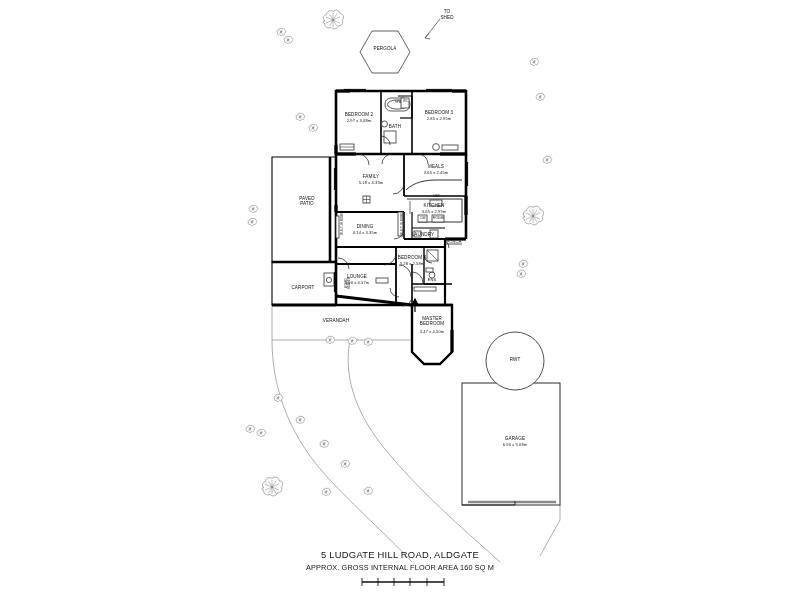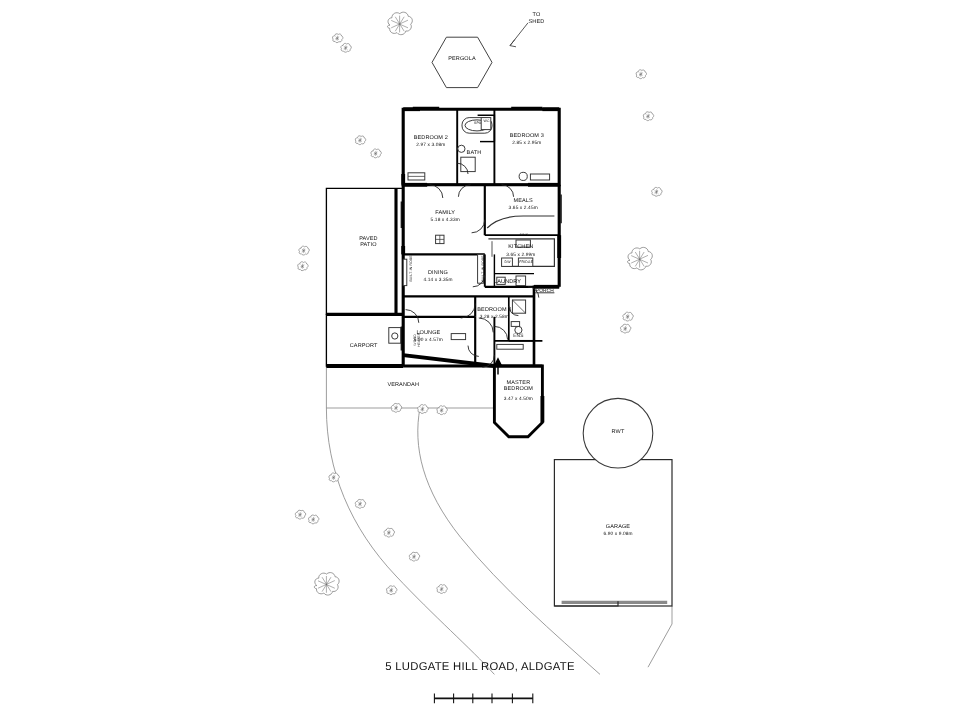--- a/index.html
+++ b/index.html
@@ -334,13 +334,14 @@
 SHED</div>
 
   <div class="lbl tiny vert" style="left:332px;top:222px;width:22px;transform:rotate(-90deg);">BUILT-IN ROBE</div>
   <div class="lbl tiny vert" style="left:392px;top:222px;width:22px;transform:rotate(-90deg);">BUILT-IN ROBE</div>
   <div class="lbl tiny vert" style="left:337px;top:280px;width:22px;transform:rotate(-90deg);line-height:1.1;">WOOD
 HEATER</div>
 </div>
 
 <div id="footer">
   <div id="addr">5 LUDGATE HILL ROAD, ALDGATE</div>
+  <div id="area">APPROX. GROSS INTERNAL FLOOR AREA  160 SQ M</div>
 </div>
 
 </body></html>

